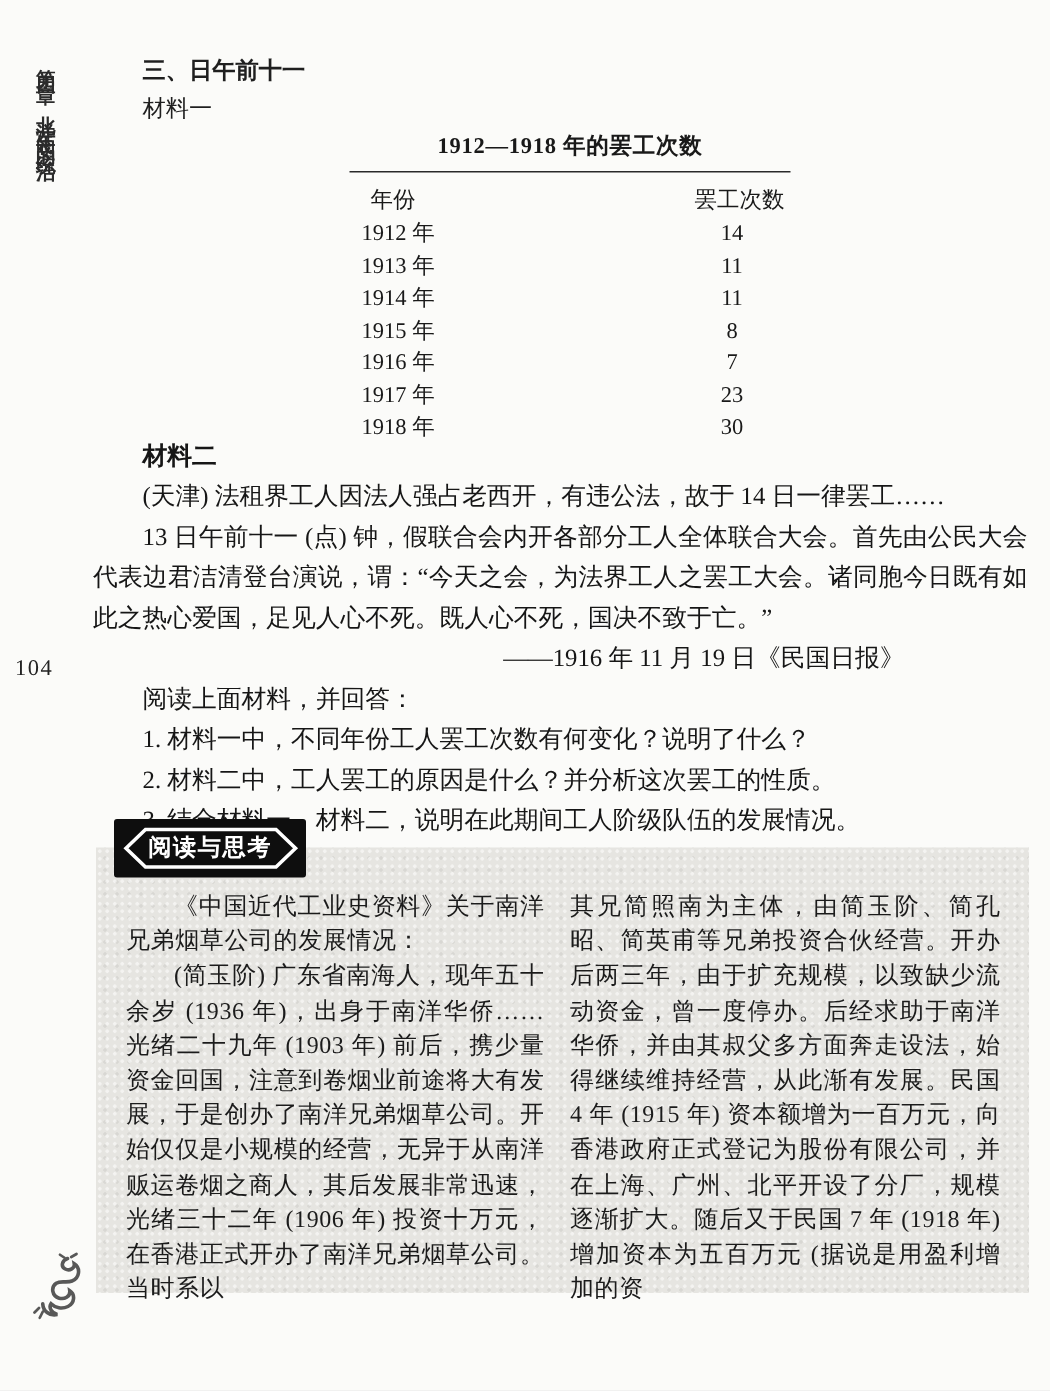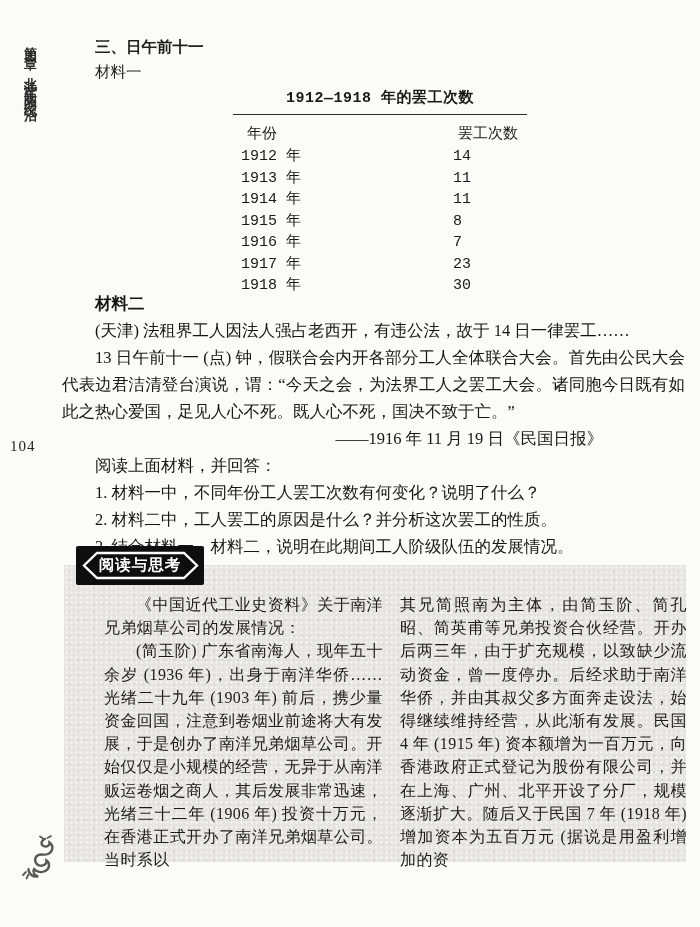--- a/index.html
+++ b/index.html
@@ -15,26 +15,26 @@
     font-size:13px;font-weight:bold;letter-spacing:5px;color:#2b2b2b;line-height:1;
   }
   .chapter-vertical .gap{display:inline-block;height:16px;}
   .page-number{position:absolute;left:10px;top:438px;font-size:15px;color:#232323;letter-spacing:1px;}
 
   
   .heading{position:absolute;left:95px;top:37px;font-weight:bold;font-size:15.5px;}
   .material1-label{position:absolute;left:95px;top:62px;font-weight:normal;font-size:15.5px;}
 
   
-  .strike-table{position:absolute;left:233px;top:88px;width:294px;font-size:15px;color:#191919;font-family:Liberation Mono, monospace;}
+  .strike-table{position:absolute;left:233px;top:88px;width:294px;font-size:15px;color:#191919;}
   .t-title{text-align:center;font-weight:bold;padding-bottom:7px;border-bottom:1.8px solid #2a2a2a;font-size:15px;letter-spacing:.5px;}
   .t-head{display:flex;justify-content:space-between;padding:9px 4px 3px 14px;}
-  .t-head .hd-count{width:70px;text-align:center;}
+  .t-head .hd-count{width:70px;text-align:right;}
   .t-row{display:flex;justify-content:space-between;line-height:21.5px;padding-left:8px;padding-right:4px;}
-  .t-row .cell-count{width:70px;text-align:left;}
+  .t-row .cell-count{width:70px;text-align:center;}
 
   
   .body-block{
     position:absolute;left:62px;top:290px;width:623px;
     font-size:16.5px;line-height:27px;text-align:justify;color:#161616;
   }
   .body-block p{margin:0;text-indent:2em;}
   .m2-label{font-weight:bold;}
   .source-line{text-align:right;text-indent:0 !important;padding-right:82px;}
 
@@ -52,21 +52,21 @@
   .badge svg{position:absolute;left:0;top:0;}
   .badge .badge-text{
     position:absolute;left:0;top:0;width:100%;height:100%;
     display:flex;align-items:center;justify-content:center;
     color:#fff;font-weight:bold;font-size:15.5px;letter-spacing:1px;
     font-family:"Liberation Sans","DejaVu Sans",sans-serif;
   }
   .rb-col{
     position:absolute;top:593px;
     font-size:16px;line-height:23.2px;text-align:justify;
-    color:#1b1b1b;letter-spacing:.4px;margin-left:20px;
+    color:#1b1b1b;letter-spacing:.4px;
   }
   .rb-col p{margin:0;text-indent:2em;}
   .rb-col p.no-indent{text-indent:0;}
   .rb-left{left:84px;width:279px;}
   .rb-right{left:380px;width:287px;}
 
   .dragon{position:absolute;left:14px;top:834px;width:48px;height:48px;opacity:.85;}
 </style>
 </head>
 <body>

